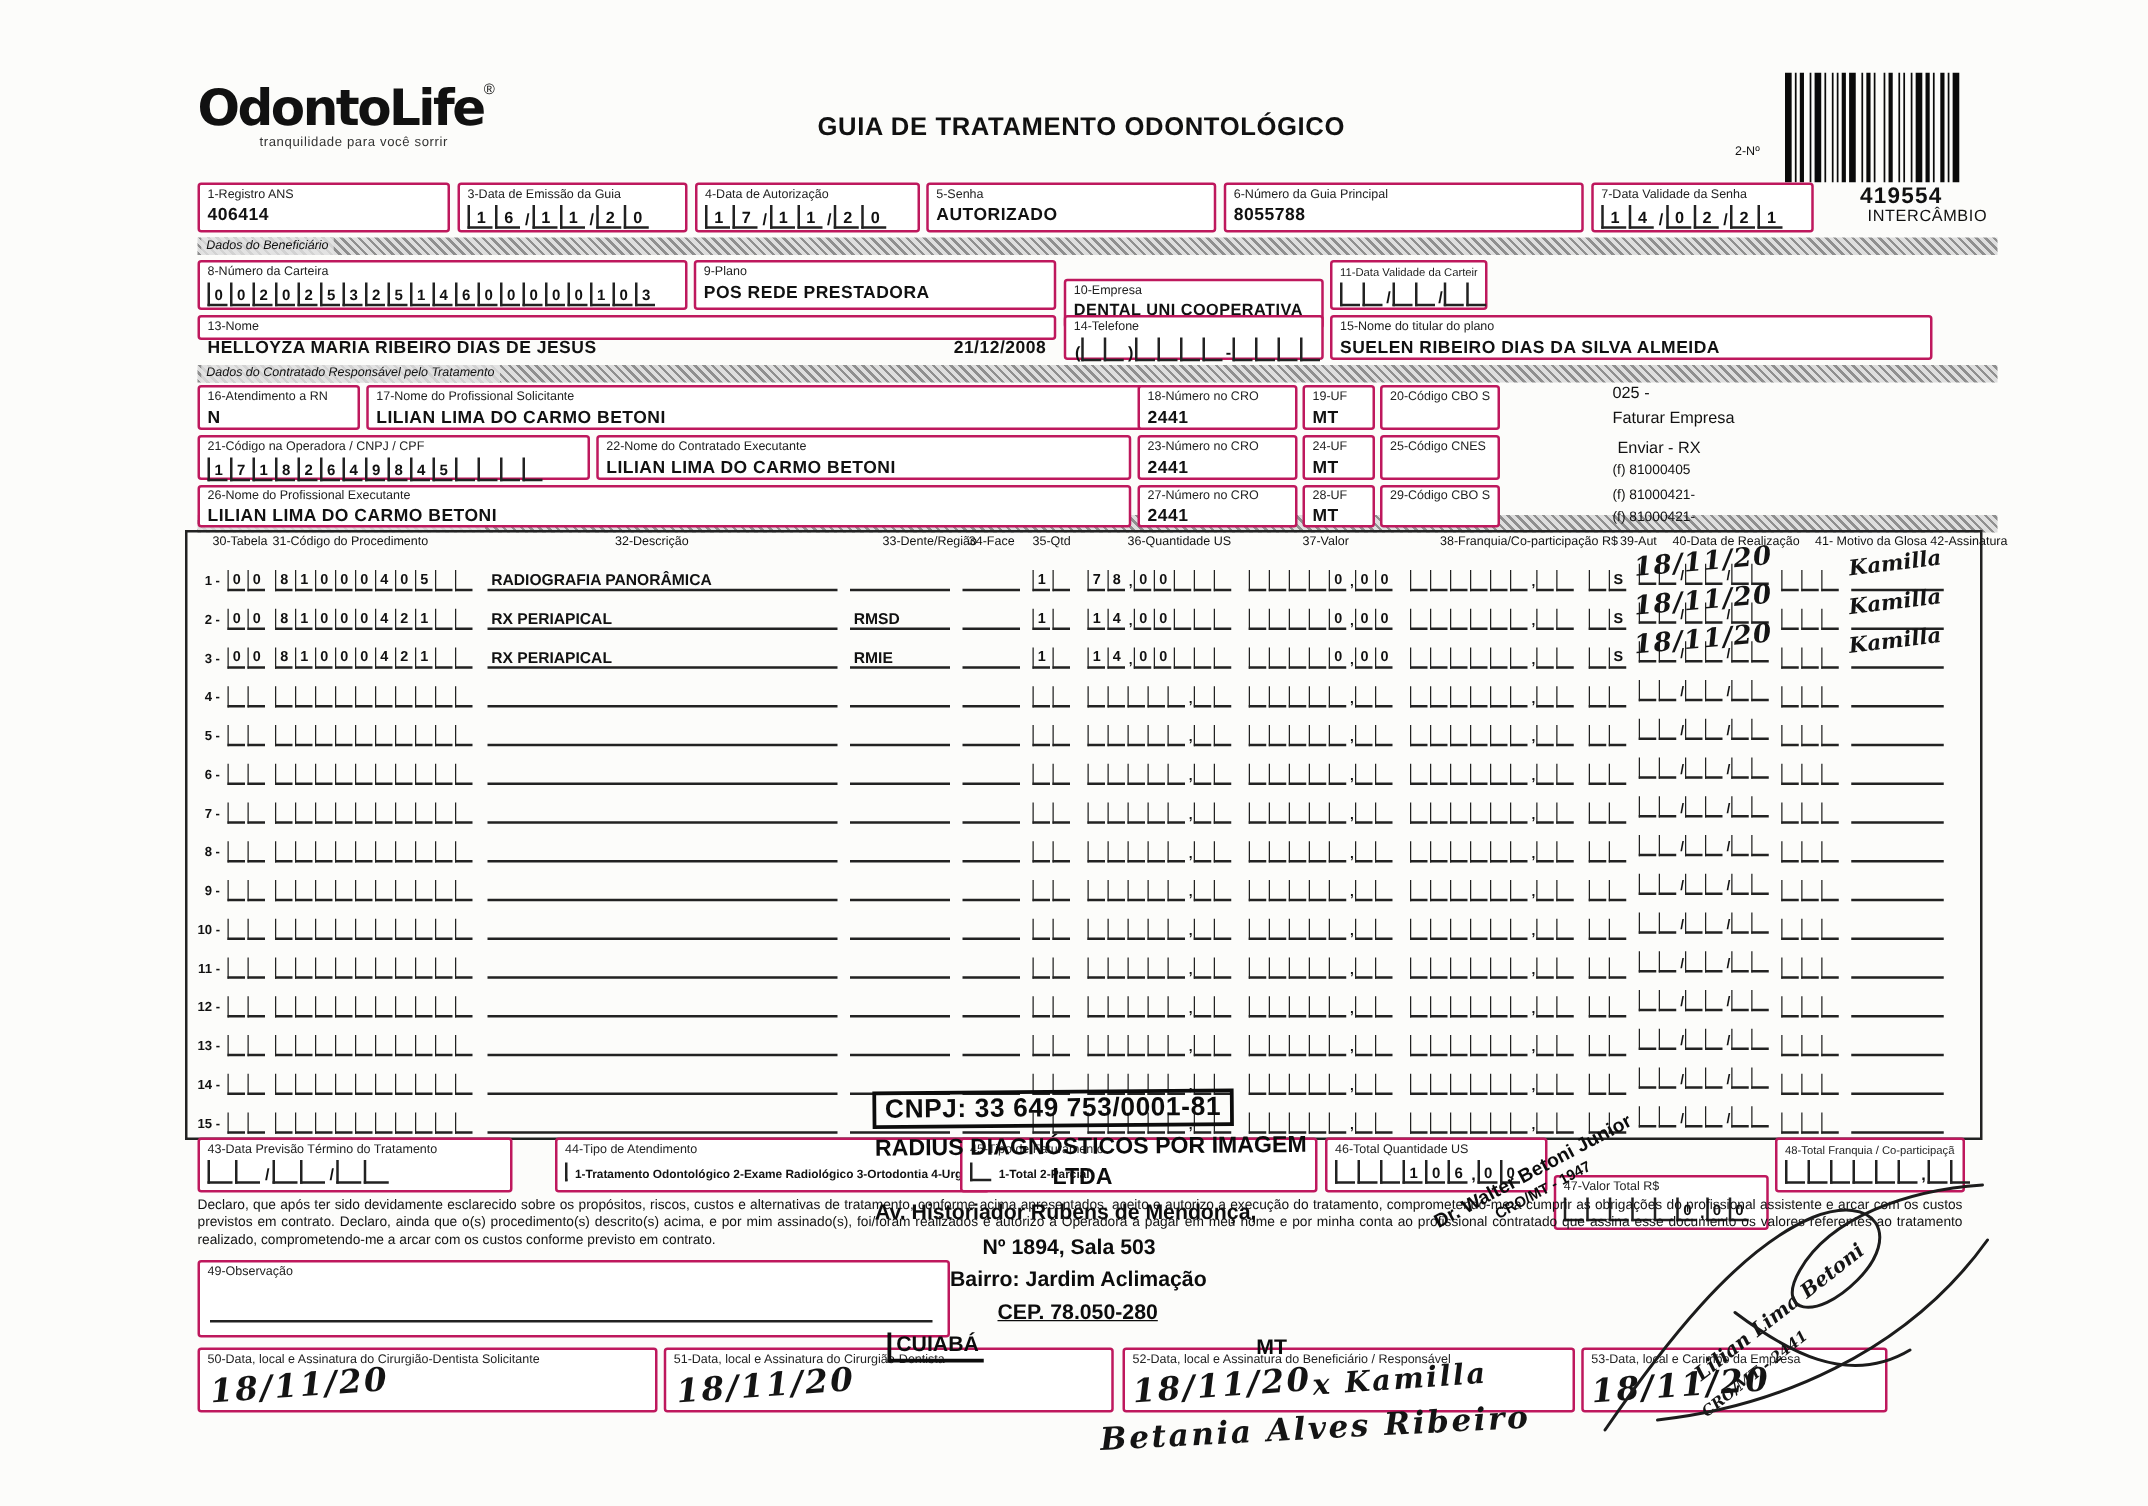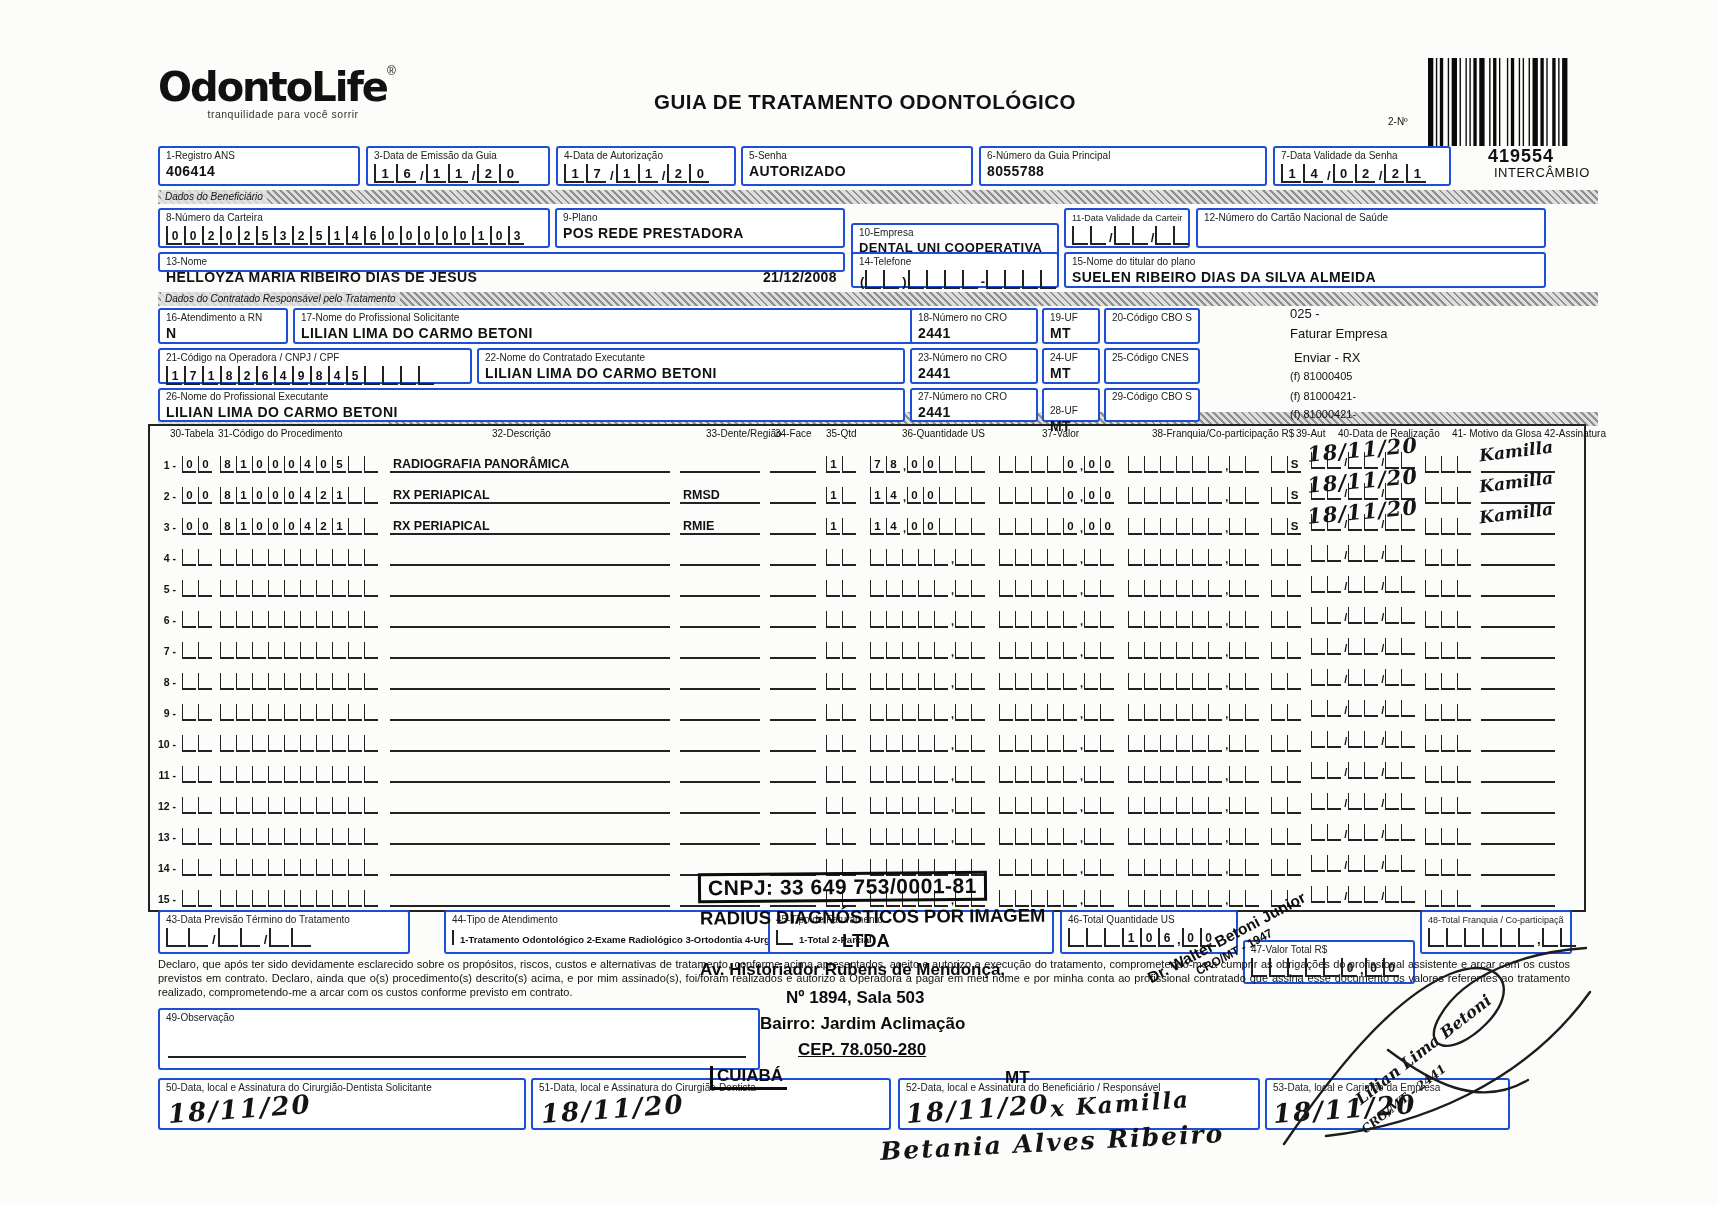--- a/index.html
+++ b/index.html
@@ -1,19 +1,19 @@
 <!DOCTYPE html>
 <html><head>
 <meta charset="utf-8">
 <style>
   html,body{margin:0;padding:0;background:#e9e9e7;}
   #page{position:relative;width:1718px;height:1205px;background:#fcfcfa;color:#111;
         font-family:"Liberation Sans",sans-serif;overflow:hidden;}
   
-  .fieldbox{position:absolute;border:2px solid #1d4ed8;border-radius:3px;background:#fff;
+  .fieldbox{position:absolute;border:2px solid #be185d;border-radius:3px;background:#fff;
             padding:2px 6px;box-sizing:border-box;z-index:1;}
   .flabel{display:block;font-size:10px;color:#222;white-space:nowrap;overflow:hidden;line-height:12px;}
   .fval{display:block;font-size:14px;font-weight:700;letter-spacing:.4px;white-space:nowrap;line-height:18px;}
   .combhost{display:block;margin-top:2px;}
   
   .band{position:absolute;left:158px;width:1412px;height:14px;z-index:0;
         background:repeating-linear-gradient(45deg,#8f8f8f 0 2px,#dedede 2px 5px);padding-left:28px;}
   .band .bandlabel{position:absolute;left:3px;top:0;font-size:10px;font-style:italic;color:#111;
         background:rgba(226,226,226,.8);padding:0 4px;line-height:14px;white-space:nowrap;}
   
@@ -201,24 +201,20 @@
           <span class="c"></span>
           <span class="c"></span>
           <span class="s">/</span>
           <span class="c"></span>
           <span class="c"></span>
           <span class="s">/</span>
           <span class="c"></span>
           <span class="c"></span>
         </span></span>
   </div>
-  <div class="fieldbox" style="left:1196px;top:208px;width:350px;height:40px;">
-    <span class="flabel">12-Número do Cartão Nacional de Saúde</span>
-    <span class="fval"></span>
-  </div>
 
   <div class="fieldbox" style="left:158px;top:252px;width:687px;height:20px;">
     <span class="flabel">13-Nome</span>
     <span style="display:flex;justify-content:space-between;">
       <span class="fval">HELLOYZA MARIA RIBEIRO DIAS DE JESUS</span>
       <span class="fval">21/12/2008</span>
     </span>
   </div>
   <div class="fieldbox" style="left:851px;top:252px;width:208px;height:36px;">
     <span class="flabel">14-Telefone</span>
@@ -310,21 +306,21 @@
   <div class="annsm" style="left:1290px;top:370px;">(f) 81000405</div>
 
   <div class="fieldbox" style="left:158px;top:388px;width:747px;height:34px;padding-top:1px;">
     <span class="flabel">26-Nome do Profissional Executante</span>
     <span class="fval">LILIAN LIMA DO CARMO BETONI</span>
   </div>
   <div class="fieldbox" style="left:910px;top:388px;width:128px;height:34px;padding-top:1px;">
     <span class="flabel">27-Número no CRO</span>
     <span class="fval">2441</span>
   </div>
-  <div class="fieldbox" style="left:1042px;top:388px;width:58px;height:34px;padding-top:15px;">
+  <div class="fieldbox" style="left:1042px;top:388px;width:58px;height:34px;padding-top:1px;">
     <span class="flabel">28-UF</span>
     <span class="fval">MT</span>
   </div>
   <div class="fieldbox" style="left:1104px;top:388px;width:96px;height:34px;padding-top:1px;">
     <span class="flabel">29-Código CBO S</span>
     <span class="fval"></span>
   </div>
   <div class="annsm" style="left:1290px;top:390px;">(f) 81000421-</div>
   <div class="annsm" style="left:1290px;top:408px;">(f) 81000421-</div>
 

